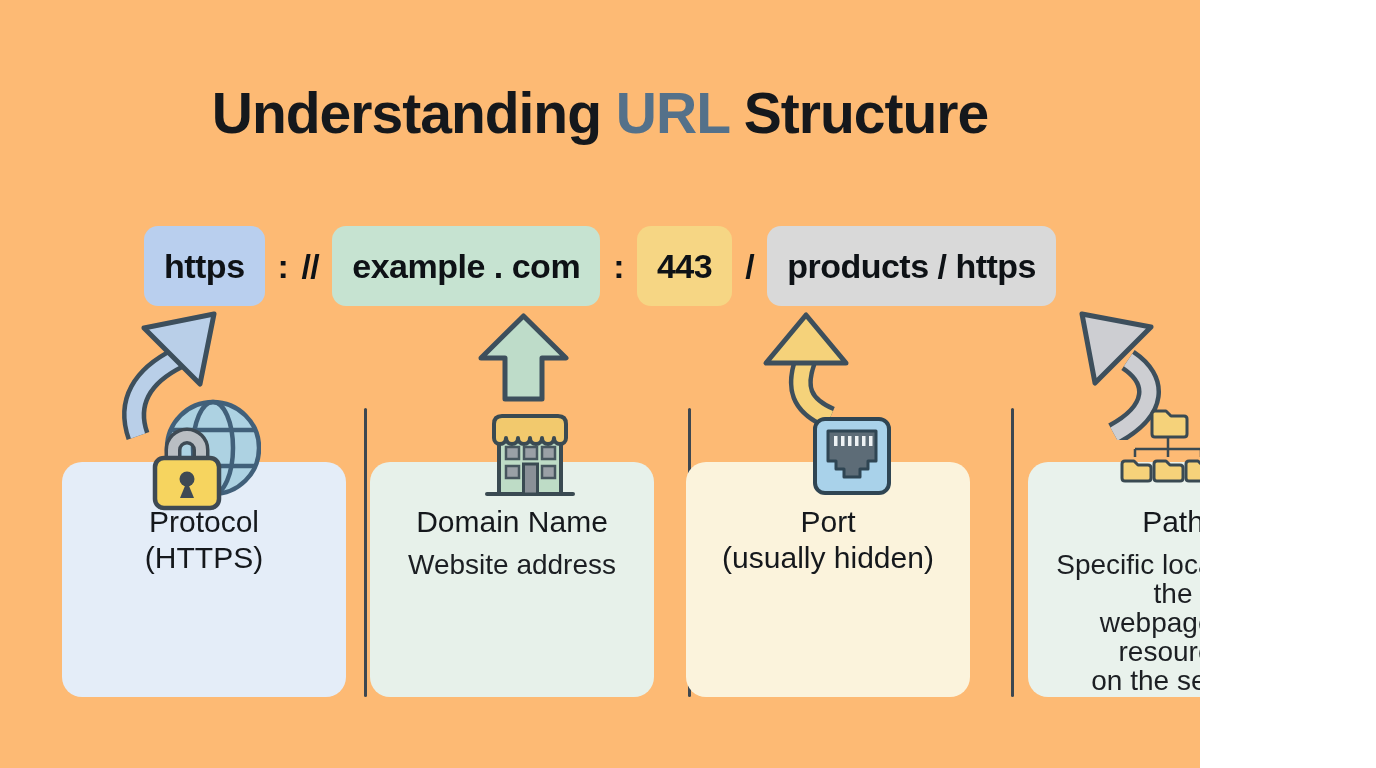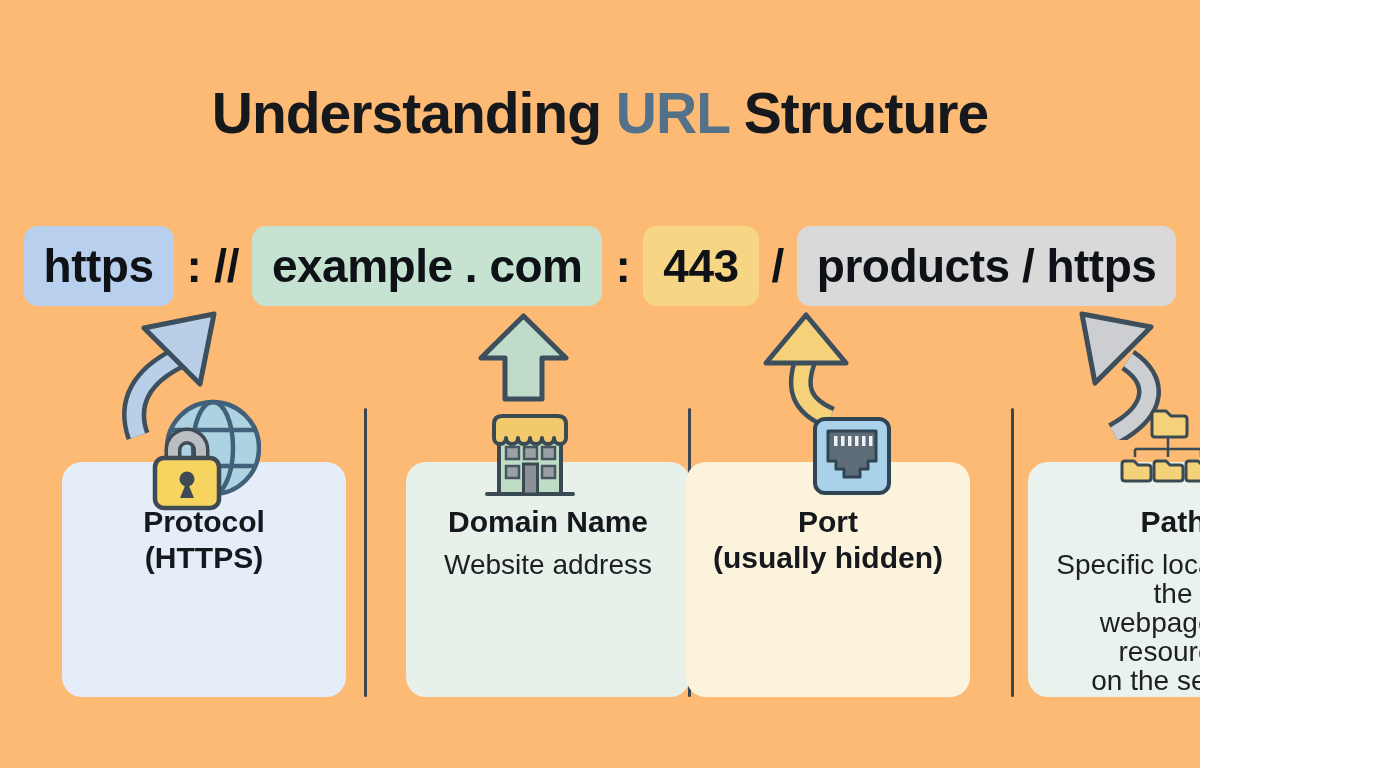--- a/index.html
+++ b/index.html
@@ -6,21 +6,21 @@
   body{font-family:"Liberation Sans", sans-serif;}
   .canvas{position:relative;width:1200px;height:768px;background:#fdba74;overflow:hidden;}
 
   
   .title{position:absolute;top:78px;left:0;width:100%;margin:0;text-align:center;
          font-size:57px;line-height:70px;font-weight:700;color:#15181c;letter-spacing:-1px;}
 
   
   .url-bar{position:absolute;top:224px;left:0;width:100%;height:84px;
            display:flex;justify-content:center;align-items:center;gap:13px;
-           font-size:46px;font-weight:700;color:#0e1216;letter-spacing:-0.5px;white-space:nowrap;}
+           font-size:34px;font-weight:700;color:#0e1216;letter-spacing:-0.5px;white-space:nowrap;}
   .tok{display:inline-block;}
   .tok.box{padding:7px 20px;border-radius:14px;line-height:66px;}
   .tok.sep{line-height:66px;}
 
   
   .arrow{position:absolute;}
   .arrow-blue{left:92px;top:306px;}
   .arrow-green{left:476px;top:312px;}
   .arrow-yellow{left:756px;top:311px;}
   .arrow-gray{left:1040px;top:308px;}
@@ -28,22 +28,22 @@
   .stem-fill{fill:none;stroke-width:15;stroke-linecap:butt;}
   .head{stroke:#3d4f5c;stroke-width:5;stroke-linejoin:round;}
 
   
   .divider{position:absolute;top:408px;width:3px;height:289px;background:#3d4750;border-radius:2px;}
   .divider.d1{left:364px;} .divider.d2{left:688px;} .divider.d3{left:1011px;}
 
   
   .card{position:absolute;top:462px;width:284px;height:235px;border-radius:20px;
         box-sizing:border-box;padding:42px 14px 0 14px;text-align:center;}
-  .card.c1{left:62px;} .card.c2{left:406px;} .card.c3{left:686px;} .card.c4{left:1028px;}
-  .card-title{margin:0;font-size:30px;line-height:36px;font-weight:700;color:#15181c;white-space:pre-line;}
+  .card.c1{left:62px;} .card.c2{left:370px;} .card.c3{left:686px;} .card.c4{left:1028px;}
+  .card-title{margin:0;font-size:30px;line-height:36px;font-weight:400;color:#15181c;white-space:pre-line;}
   .card-body{margin:10px 0 0 0;font-size:28px;line-height:29px;font-weight:400;color:#1c1f23;white-space:pre-line;}
 
   
   .icon{position:absolute;}
   .icon-globelock{left:143px;top:396px;}
   .icon-store{left:482px;top:408px;}
   .icon-ethernet{left:812px;top:416px;}
   .icon-folders{left:1118px;top:404px;}
 </style>
 </head>

